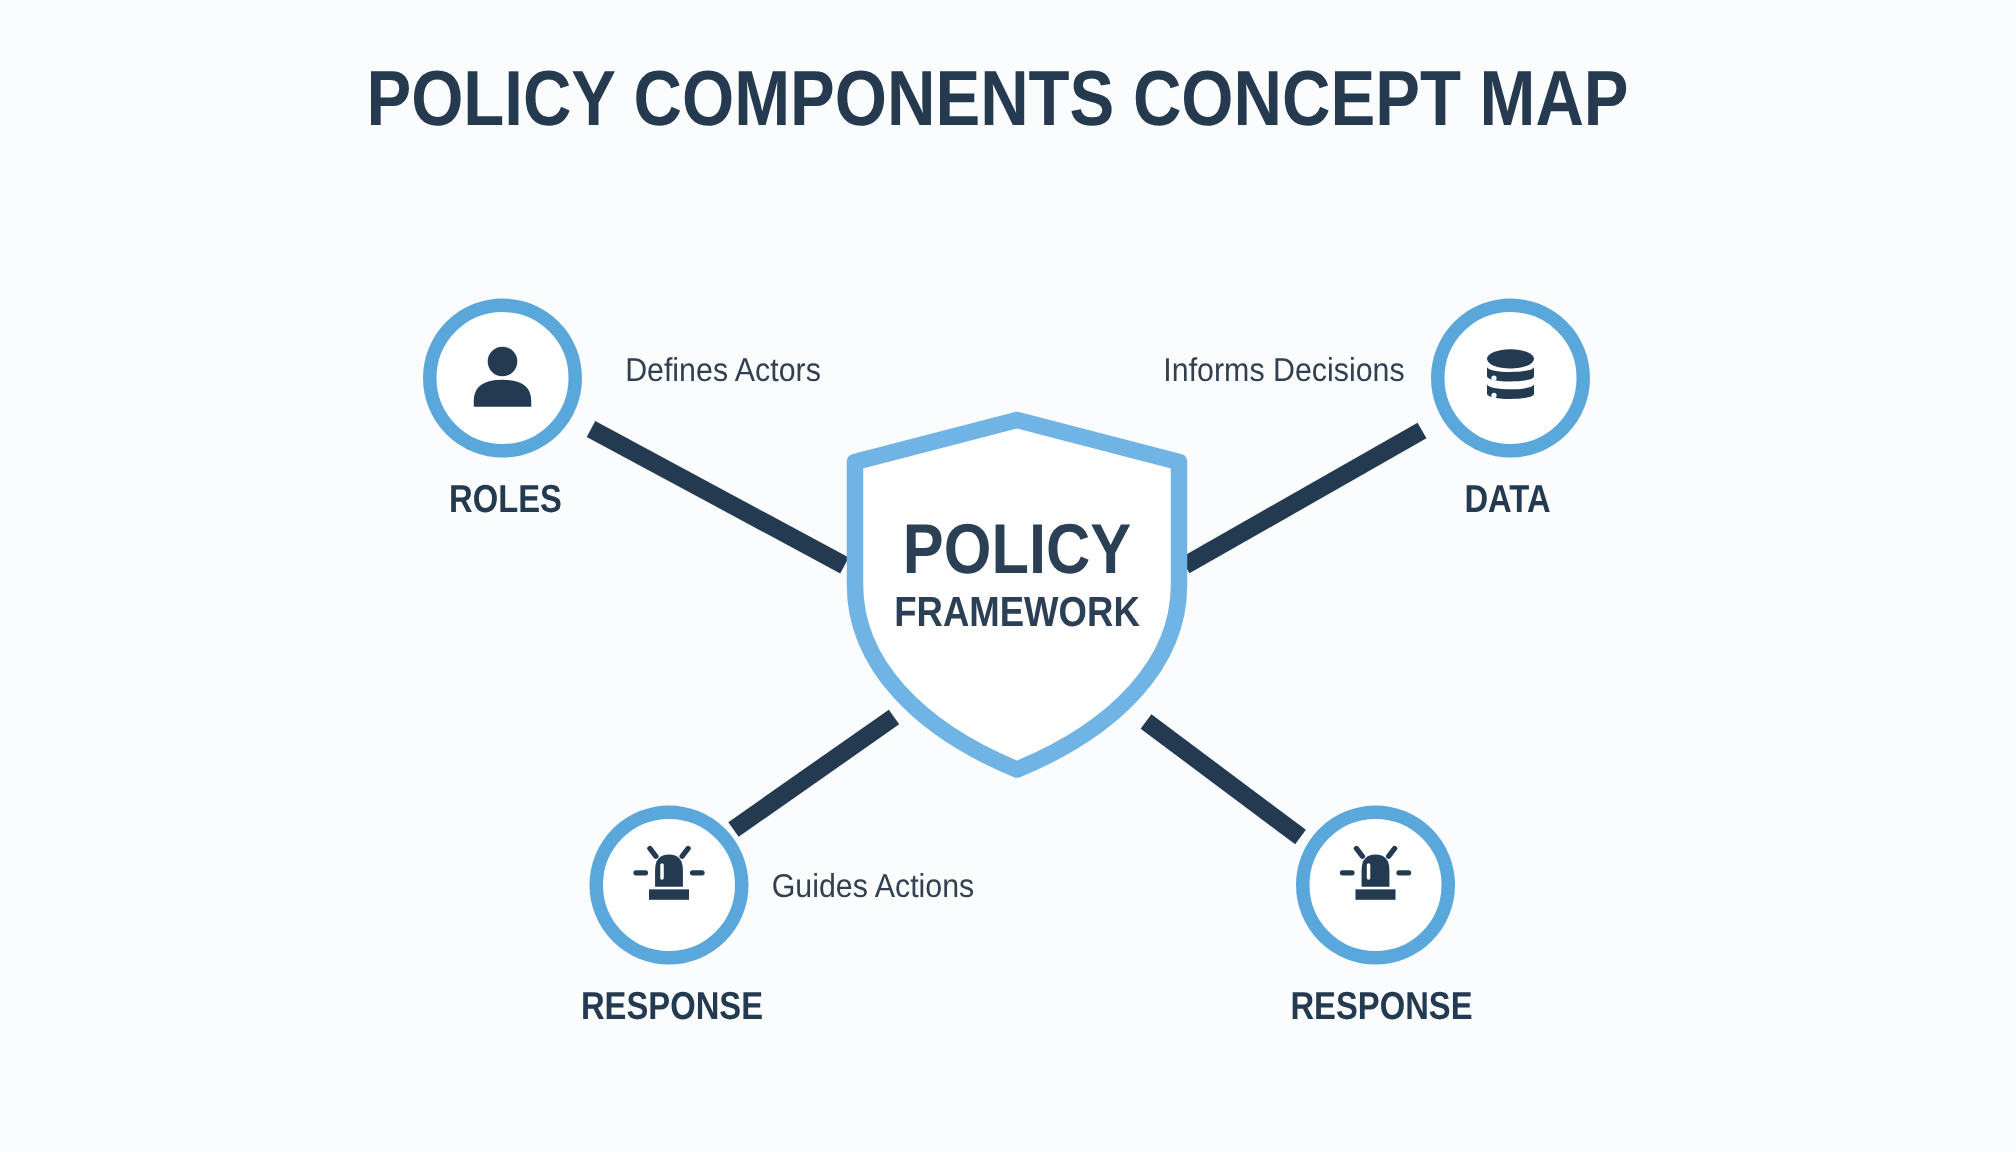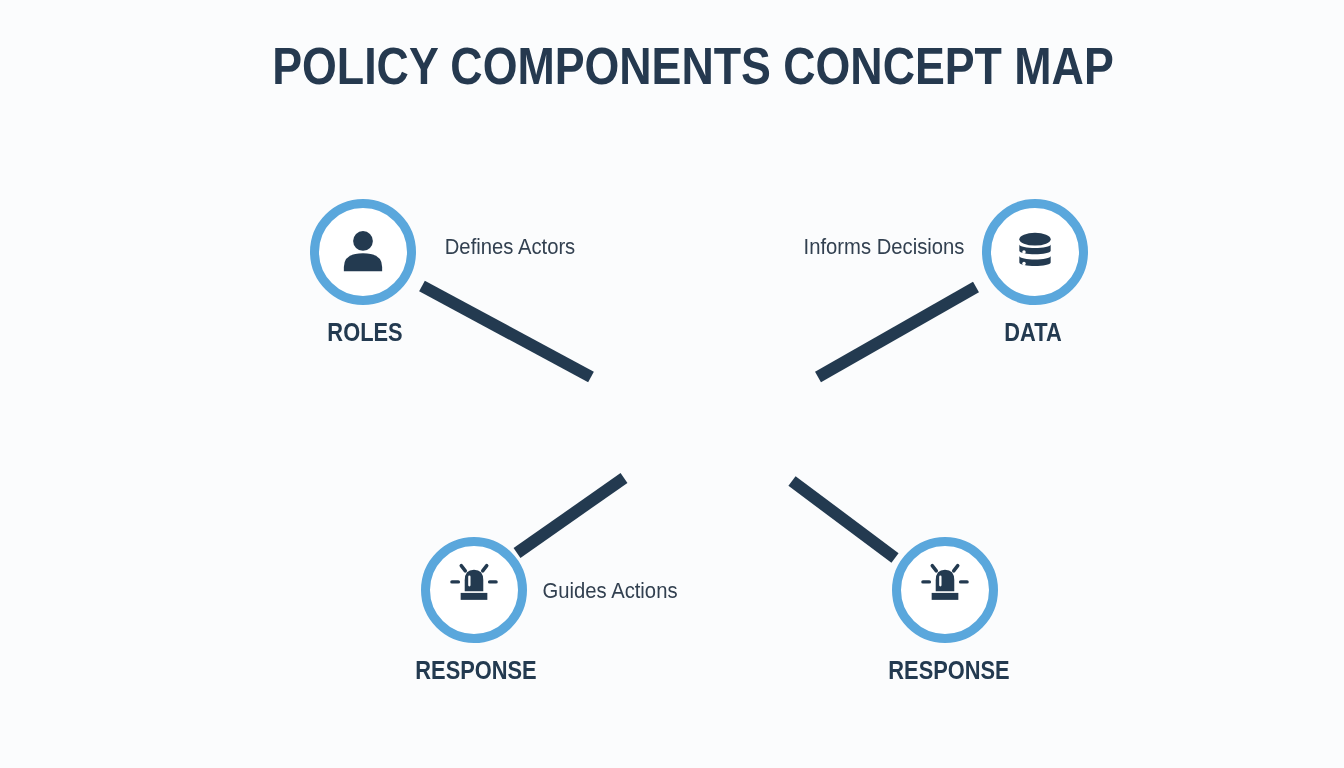--- a/index.html
+++ b/index.html
@@ -3,21 +3,21 @@
 <meta charset="utf-8">
 <style>
   * { margin: 0; padding: 0; box-sizing: border-box; }
   html, body { width: 1344px; height: 768px; overflow: hidden; }
   body {
     position: relative;
     background: #fbfcfd;
     font-family: "Liberation Sans", sans-serif;
     color: #233a50;
   }
-  .canvas { position: absolute; inset: 0; margin-left: 28px; }
+  .canvas { position: absolute; inset: 0; }
 
   .title {
     position: absolute;
     left: 0; top: 36px; width: 1330px;
     text-align: center;
     font-size: 52px;
     font-weight: bold;
     letter-spacing: 0px;
     color: #25394f;
     transform: scaleX(0.86);
@@ -82,20 +82,27 @@
 
   <div class="title">POLICY COMPONENTS CONCEPT MAP</div>
 
   <svg class="lines" width="1344" height="768" viewBox="0 0 1344 768">
     <line x1="394" y1="286" x2="563" y2="377" stroke="#233a50" stroke-width="12"></line>
     <line x1="948" y1="287" x2="790" y2="377" stroke="#233a50" stroke-width="12"></line>
     <line x1="596" y1="478" x2="489" y2="553" stroke="#233a50" stroke-width="12"></line>
     <line x1="764" y1="481" x2="867" y2="558" stroke="#233a50" stroke-width="12"></line>
   </svg>
 
+  <div class="shield-wrap">
+    <svg width="240" height="254" viewBox="0 0 240 254">
+      <path d="M120 10 L228 38 L228 120 C228 172 186 216 120 243 C54 216 12 172 12 120 L12 38 Z" fill="#ffffff" stroke="#6fb4e4" stroke-width="11" stroke-linejoin="round"></path>
+    </svg>
+    <div class="shield-text1">POLICY</div>
+    <div class="shield-text2">FRAMEWORK</div>
+  </div>
 
   <div class="node-circle" style="left:282px; top:199px;">
     <svg class="icon-svg" width="58" height="58" viewBox="0 0 100 100">
       <circle cx="50" cy="31" r="17" fill="#233a50"></circle>
       <path d="M17 83 L17 76 Q17 52 50 52 Q83 52 83 76 L83 83 Z" fill="#233a50"></path>
     </svg>
   </div>
   <div class="node-label" style="left:237px; top:317px;">ROLES</div>
   <div class="edge-label" style="left:362px; top:234px;">Defines Actors</div>
 

